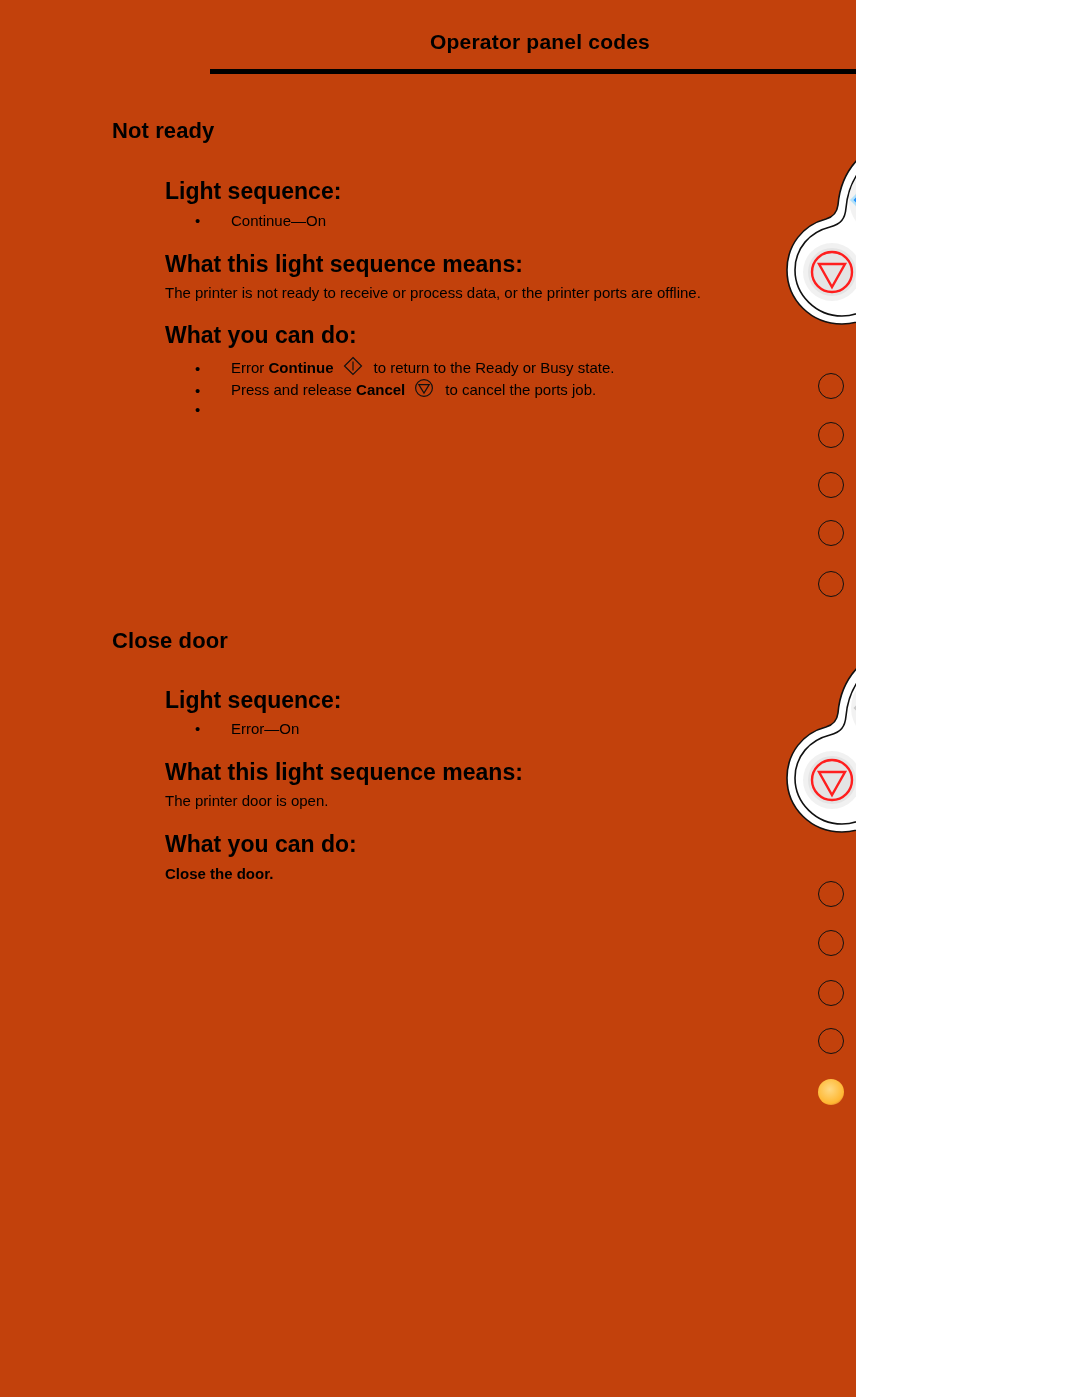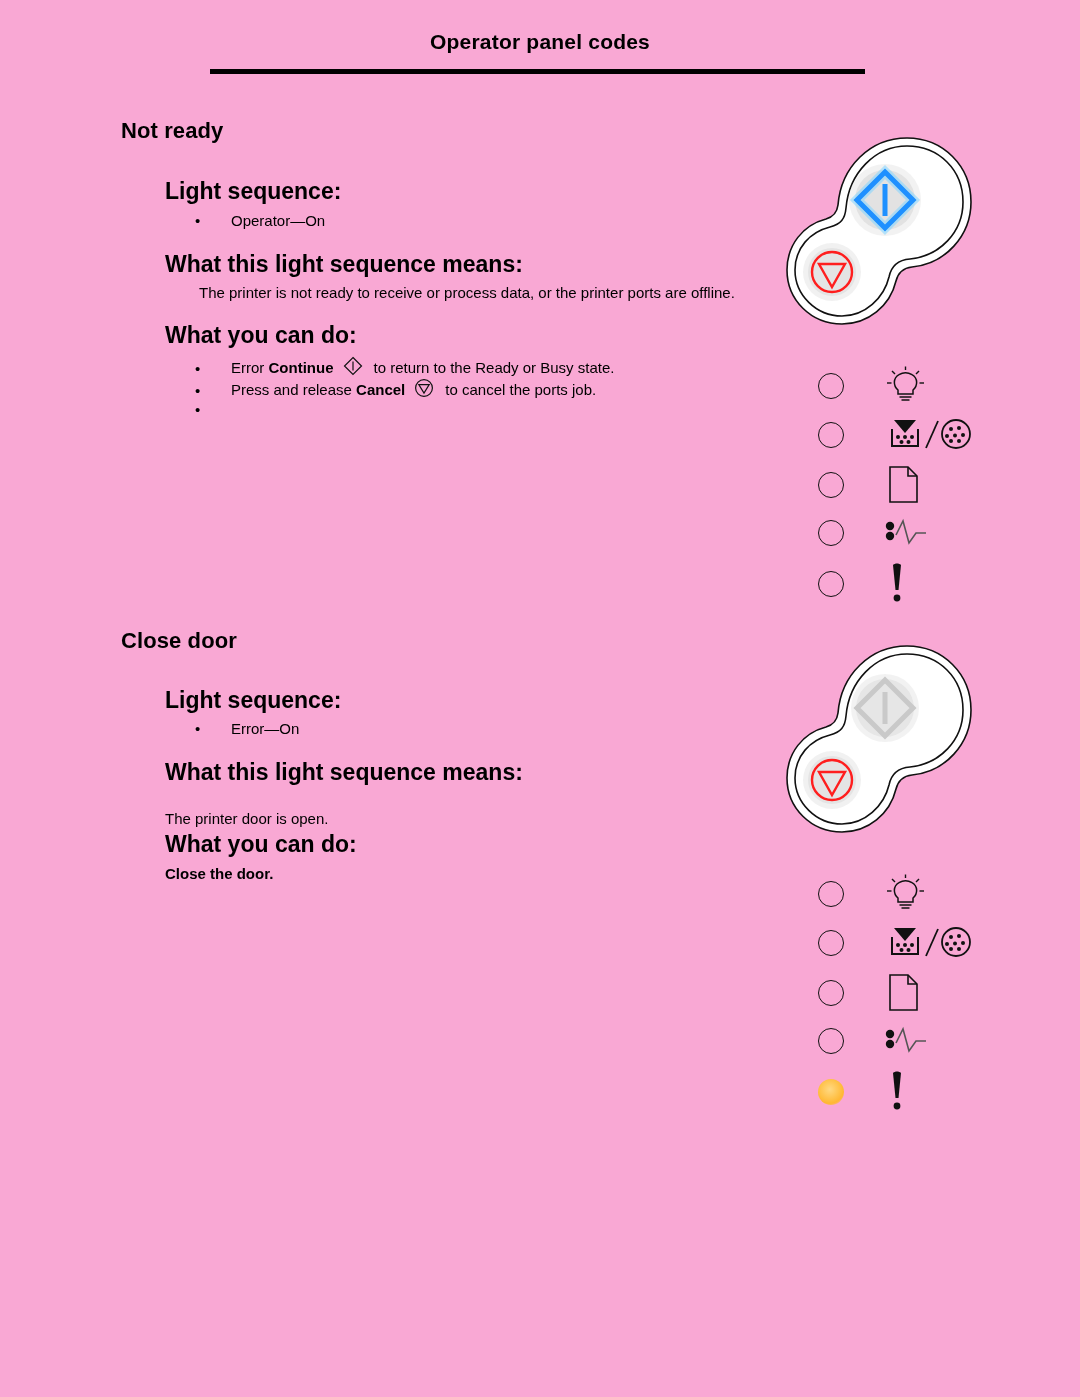--- a/index.html
+++ b/index.html
@@ -6,23 +6,23 @@
     margin: 0;
     padding: 0;
     background: #ffffff;
   }
   body {
     font-family: "Liberation Sans", sans-serif;
     color: #000000;
   }
   #page {
     position: relative;
-    width: 1080px;
+    width: 856px;
     height: 1397px;
-    background: #f9a8d4;
+    background: #c2410c;
     overflow: hidden;
   }
 
   
   .running-header {
     position: absolute;
     left: 0;
     top: 30px;
     width: 1080px;
     text-align: center;
@@ -39,21 +39,20 @@
     background: #000000;
   }
 
   
   .section-title {
     position: absolute;
     left: 112px;
     font-size: 22px;
     font-weight: bold;
     letter-spacing: 0.1px;
-    margin-left: 9px;
   }
   .sub-head {
     position: absolute;
     left: 165px;
     font-size: 23px;
     font-weight: bold;
   }
   .body-text {
     position: absolute;
     left: 165px;
@@ -138,26 +137,26 @@
 
   <div class="running-header">Operator panel codes</div>
   <div class="header-rule"></div>
 
   <div class="section-title" style="top:118px;">Not ready</div>
 
   <div class="sub-head" style="top:178px;">Light sequence:</div>
 
   <div class="bullet-row" style="top:210px;">
     <span class="bullet-dot">•</span>
-    <span class="bullet-text">Operator—On</span>
+    <span class="bullet-text">Continue—On</span>
   </div>
 
   <div class="sub-head" style="top:251px;">What this light sequence means:</div>
 
-  <div class="body-text" style="top:283px;margin-left:34px;">The printer is not ready to receive or process data, or the printer ports are offline.</div>
+  <div class="body-text" style="top:283px;">The printer is not ready to receive or process data, or the printer ports are offline.</div>
 
   <div class="sub-head" style="top:322px;">What you can do:</div>
 
   <div class="bullet-row" style="top:355px;">
     <span class="bullet-dot">•</span>
     <span class="bullet-text"><span>Error </span><b>Continue</b><span class="inline-glyph">
         <svg width="22" height="22" viewBox="0 0 22 22">
           <polygon points="11,2.5 19.5,11 11,19.5 2.5,11" fill="none" stroke="#111" stroke-width="1.2"></polygon>
           <line x1="11" y1="6.5" x2="11" y2="15.5" stroke="#111" stroke-width="1.2"></line>
         </svg></span><span>to return to the Ready or Busy state.</span></span>
@@ -293,21 +292,21 @@
 
   <div class="sub-head" style="top:687px;">Light sequence:</div>
 
   <div class="bullet-row" style="top:718px;">
     <span class="bullet-dot">•</span>
     <span class="bullet-text">Error—On</span>
   </div>
 
   <div class="sub-head" style="top:759px;">What this light sequence means:</div>
 
-  <div class="body-text" style="top:791px;margin-top:18px;">The printer door is open.</div>
+  <div class="body-text" style="top:791px;">The printer door is open.</div>
 
   <div class="sub-head" style="top:831px;">What you can do:</div>
 
   <div class="body-text" style="top:864px;font-weight:bold;">Close the door.</div>
 
   <div class="panel" style="left:757px; top:640px;">
     <svg width="225" height="215" viewBox="0 0 225 215">
       <path d="M150,6
                C186,6 214,34 214,70
                C214,104 188,132 155,135

